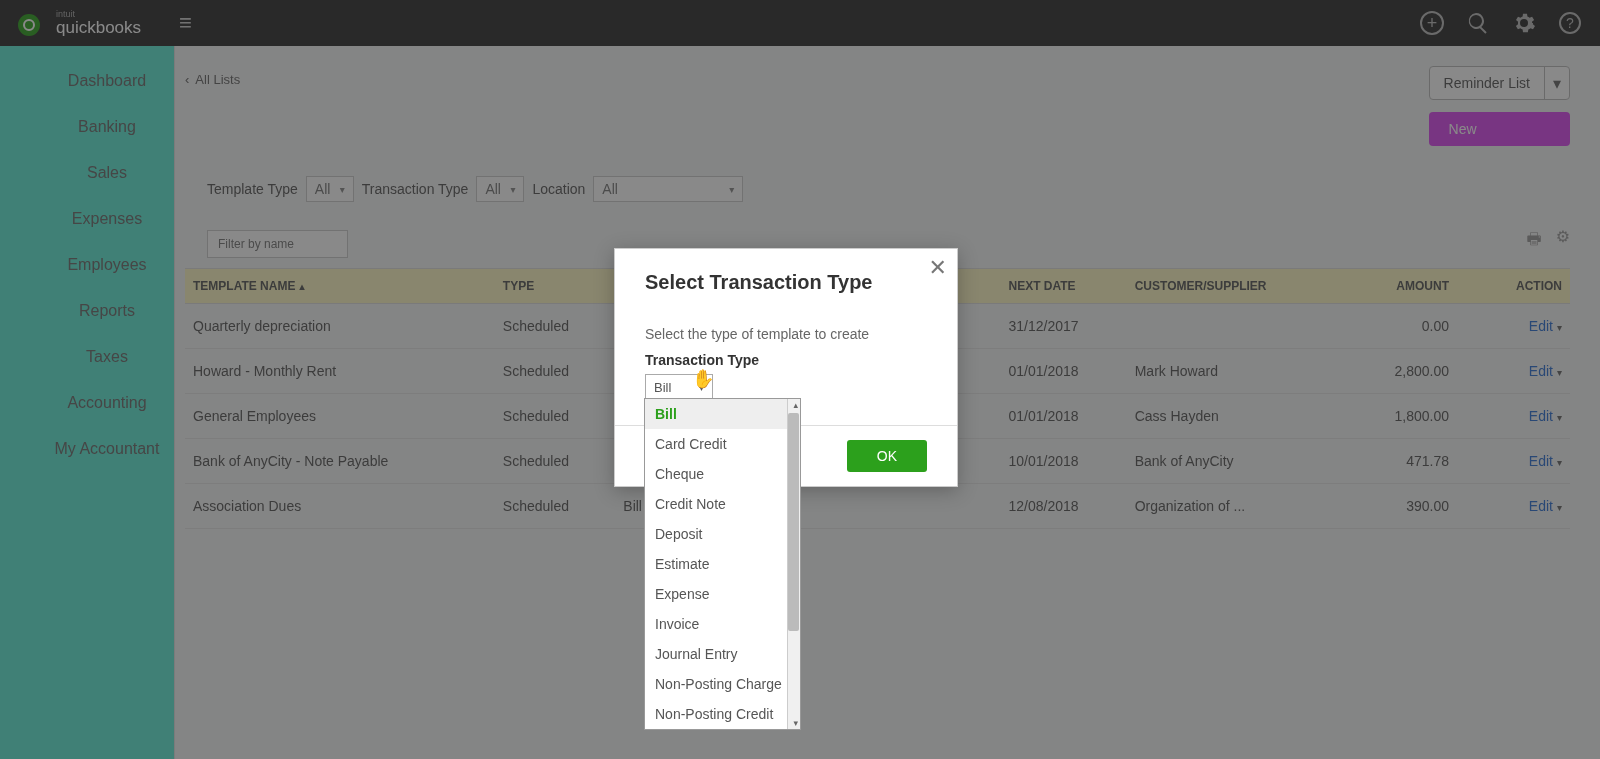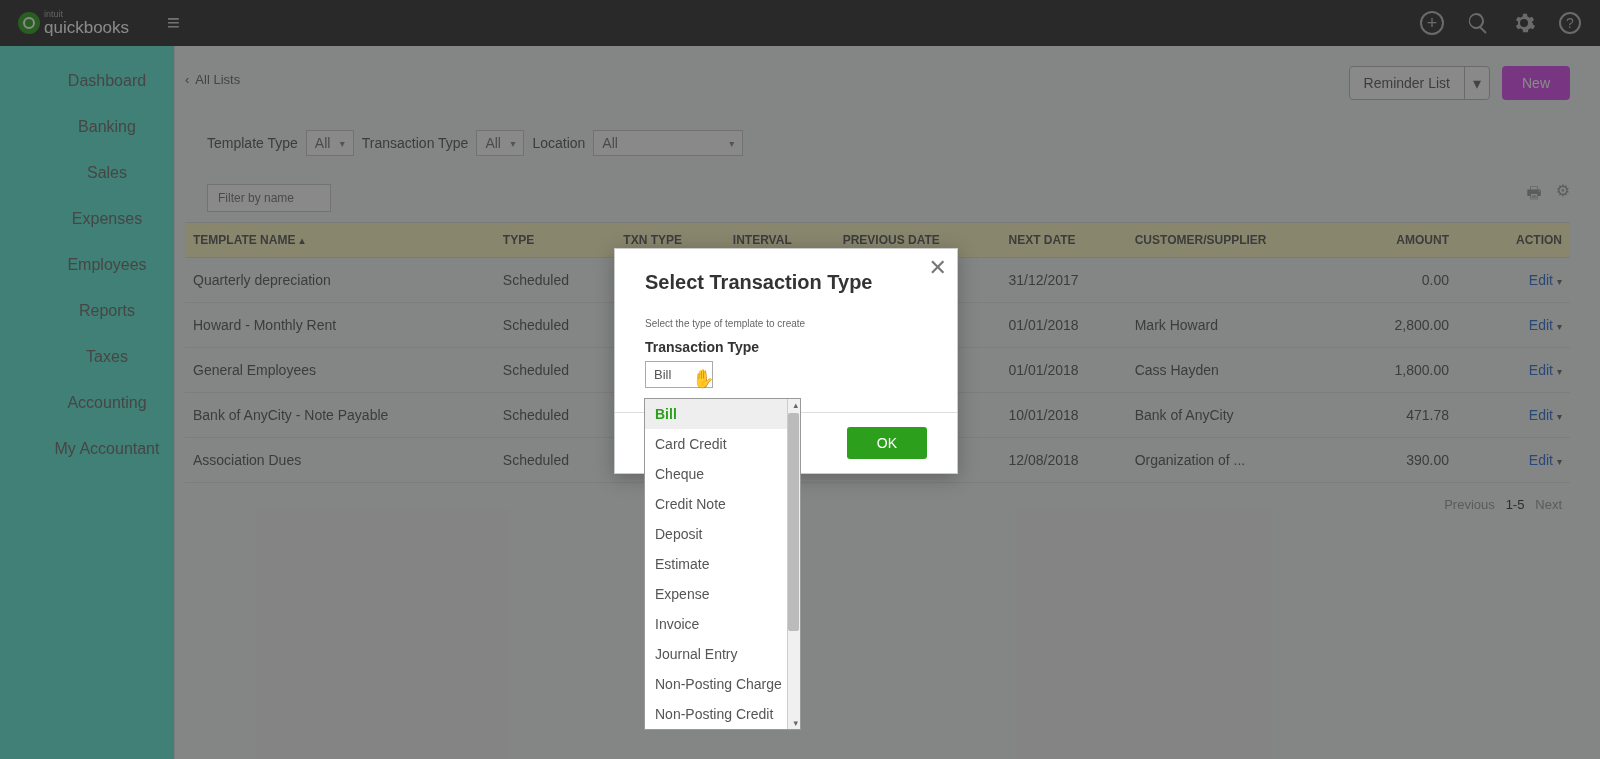--- a/index.html
+++ b/index.html
@@ -1,51 +1,51 @@
 <!DOCTYPE html>
 <html><head>
 <meta charset="utf-8">
 <style>
   * { box-sizing: border-box; margin: 0; padding: 0; font-family: -apple-system, BlinkMacSystemFont, "Segoe UI", Arial, sans-serif; }
   body { background: #f4f5f5; color: #333; overflow: hidden; width: 1600px; height: 759px; position: relative; }
 
   
   .topbar { height: 46px; background: #2b2b2b; display: flex; align-items: center; padding: 0 18px; color: #eee; }
-  .logo-wrap { display: flex; align-items: center; gap: 4px; }
+  .logo-wrap { display: flex; align-items: flex-end; gap: 16px; }
   .logo-ic { width: 22px; height: 22px; border-radius: 50%; background: #2ca01c; position: relative; }
   .logo-ic::after { content: ""; position: absolute; inset: 5px; border: 2px solid #fff; border-radius: 50%; }
   .logo-txt { display: flex; flex-direction: column; line-height: 1; }
   .logo-txt .l1 { font-size: 9px; color: #aaa; }
   .logo-txt .l2 { font-size: 17px; font-weight: 400; color: #fff; }
   .menu-btn { margin-left: 38px; font-size: 22px; color: #ccc; cursor: pointer; }
   .topbar-right { margin-left: auto; display: flex; gap: 22px; align-items: center; }
   .top-ic { width: 24px; height: 24px; fill: #bbb; cursor: pointer; }
   .top-ic.plus { border: 2px solid #bbb; border-radius: 50%; display: flex; align-items: center; justify-content: center; font-size: 18px; color: #bbb; }
 
   
   .sidebar { position: absolute; left: 0; top: 46px; width: 175px; bottom: 0; background: #5eead4; border-right: 1px solid #e0e0e0; padding-top: 12px; text-align: center; }
   .sidebar-item { padding: 14px 0 14px 40px; color: #6a6a6a; font-size: 16px; cursor: pointer; }
 
   
   .main { position: absolute; left: 175px; right: 0; top: 46px; bottom: 0; padding: 20px 30px 0 10px; }
   .title-row { display: flex; align-items: flex-start; }
   .page-title { font-size: 26px; color: #444; font-weight: 400; }
   .back-link { font-size: 13px; color: #666; margin-top: 6px; display: flex; align-items: center; gap: 6px; cursor: pointer; }
-  .title-actions { margin-left: auto; display: flex; gap: 12px; }
+  .title-actions { margin-left: auto; display: flex; gap: 12px; flex-direction: column; }
   .btn-outline { display: flex; align-items: center; border: 1px solid #bbb; background: #fff; border-radius: 4px; overflow: hidden; height: 34px; cursor: pointer; }
   .btn-outline .btn-body { padding: 0 14px; font-size: 14px; color: #555; }
   .btn-outline .btn-caret { border-left: 1px solid #bbb; padding: 0 8px; height: 100%; display: flex; align-items: center; color: #666; }
   .btn-green { background: #d946ef; color: #fff; padding: 0 20px; height: 34px; border-radius: 4px; display: flex; align-items: center; font-size: 14px; cursor: pointer; }
 
   
   .filter-row { display: flex; align-items: center; gap: 8px; margin: 30px 0 0 22px; font-size: 14px; color: #555; }
   .filter-sel { border: 1px solid #ccc; display: flex; align-items: center; padding: 4px 8px; gap: 8px; background: #fff; color: #777; cursor: pointer; min-width: 48px; }
   .filter-sel .caret { font-size: 10px; color: #888; margin-left: auto; }
   .filter-sel.wide { min-width: 150px; }
-  .filter-input { border: 1px solid #ccc; padding: 6px 10px; width: 124px; font-size: 12px; color: #aaa; margin-top: 28px; margin-left: 22px; background: #fff; }
+  .filter-input { border: 1px solid #ccc; padding: 6px 10px; width: 141px; font-size: 12px; color: #aaa; margin-top: 28px; margin-left: 22px; background: #fff; }
   .util-icons { margin-left: auto; display: flex; gap: 14px; color: #999; }
 
   
   .tbl { width: calc(100% - 0px); margin: 10px 0 0 0; border-collapse: collapse; font-size: 14px; }
   .tbl th { text-align: left; padding: 10px 8px; border-top: 1px solid #ddd; border-bottom: 1px solid #ddd; color: #555; font-weight: 600; font-size: 12px; background: #fef9c3; }
   .tbl th.first { padding-left: 8px; }
   .tbl th.amount { text-align: right; padding-right: 30px; }
   .tbl th.action { text-align: right; padding-right: 8px; }
   .tbl td { padding: 14px 8px; border-bottom: 1px solid #e5e5e5; color: #555; }
   .tbl td.amount { text-align: right; padding-right: 30px; }
@@ -55,21 +55,21 @@
 
   .pager { text-align: right; padding: 14px 8px; color: #999; font-size: 13px; }
   .pager span.active { color: #333; }
 
   
   .overlay { position: absolute; inset: 0; background: rgba(40,40,40,.55); }
   .modal { position: absolute; left: 614px; top: 248px; width: 344px; background: #fff; border: 1px solid #ccc; box-shadow: 0 4px 18px rgba(0,0,0,.25); }
   .modal-close { position: absolute; right: 10px; top: 6px; font-size: 22px; color: #777; cursor: pointer; }
   .modal-body { padding: 22px 30px 24px 30px; }
   .modal-title { font-size: 20px; font-weight: 700; color: #333; }
-  .modal-sub { font-size: 10px; color: #666; margin-top: 24px; }
+  .modal-sub { font-size: 14px; color: #666; margin-top: 32px; }
   .modal-label { font-size: 14px; font-weight: 700; margin-top: 10px; }
   .modal-select { width: 68px; border: 1px solid #aaa; padding: 5px 8px; margin-top: 6px; font-size: 13px; color: #555; display: flex; align-items: center; justify-content: space-between; cursor: pointer; position: relative; }
   .modal-ok-row { border-top: 1px solid #ddd; padding: 14px 30px; display: flex; justify-content: flex-end; }
   .modal-ok { background: #2ca01c; color: #fff; padding: 8px 30px; border-radius: 3px; cursor: pointer; font-size: 14px; }
 
   
   .dd-list { position: absolute; left: 644px; top: 398px; width: 157px; background: #fff; border: 1px solid #999; max-height: 335px; overflow: hidden; }
   .dd-item { padding: 7px 10px; font-size: 14px; color: #555; cursor: pointer; }
   .dd-item.selected { color: #2ca01c; font-weight: 700; background: #eee; }
   .dd-scroll { position: absolute; right: 0; top: 0; bottom: 0; width: 13px; border-left: 1px solid #ccc; background: #f0f0f0; }
@@ -226,25 +226,20 @@
           <td></td>
           <td></td>
           <td>12/08/2018</td>
           <td>Organization of ...</td>
           <td class="amount">390.00</td>
           <td class="action">Edit<span class="edit-caret">▾</span></td>
         </tr>
       </tbody>
   </table>
 
-  <div class="pager">
-    <span>Previous</span>&nbsp;&nbsp;
-    <span class="active">1-5</span>&nbsp;&nbsp;
-    <span>Next</span>
-  </div>
 </div>
 
 <div class="overlay"></div>
 
 <div class="modal">
   <div class="modal-close">✕</div>
   <div class="modal-body">
     <div class="modal-title">Select Transaction Type</div>
     <div class="modal-sub">Select the type of template to create</div>
     <div class="modal-label">Transaction Type</div>

